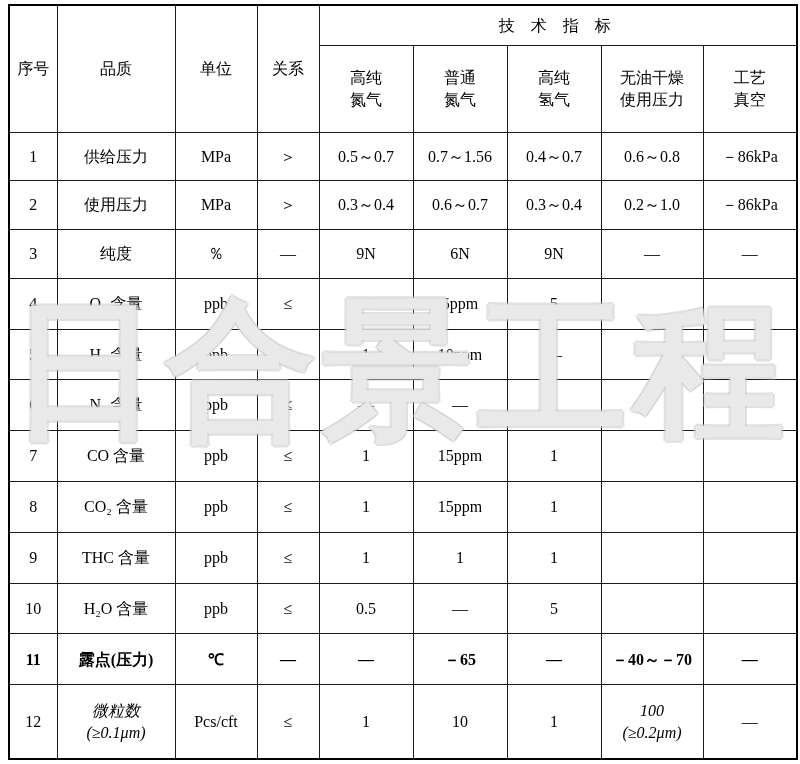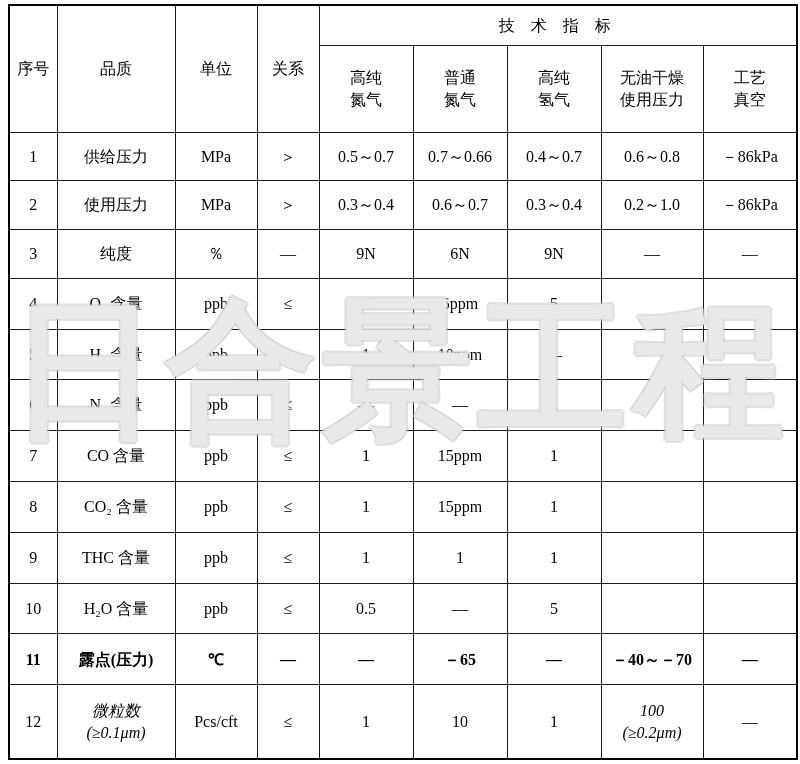--- a/index.html
+++ b/index.html
@@ -162,21 +162,21 @@
           <div>真空</div>
         </td>
       </tr>
 
       <tr style="height:46px;">
         <td class="num">1</td>
         <td>供给压力</td>
         <td>MPa</td>
         <td>＞</td>
         <td class="cell-sm">0.5～0.7</td>
-        <td class="cell-sm">0.7～0.66</td>
+        <td class="cell-sm">0.7～1.56</td>
         <td class="cell-sm">0.4～0.7</td>
         <td class="cell-sm">0.6～0.8</td>
         <td class="cell-sm">－86kPa</td>
       </tr>
 
       <tr style="height:46px;">
         <td class="num">2</td>
         <td>使用压力</td>
         <td>MPa</td>
         <td>＞</td>

